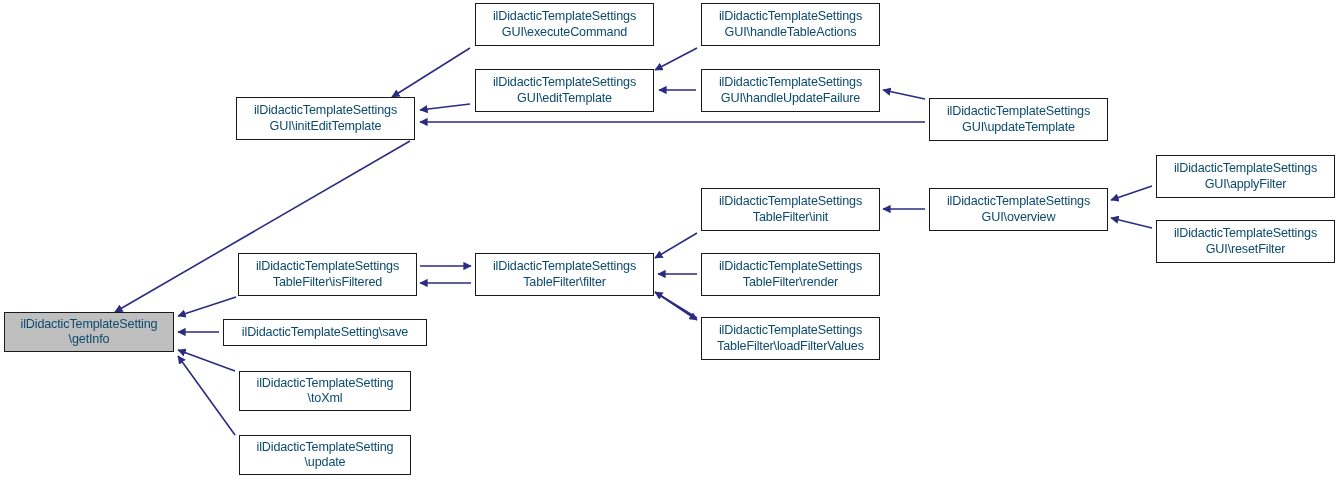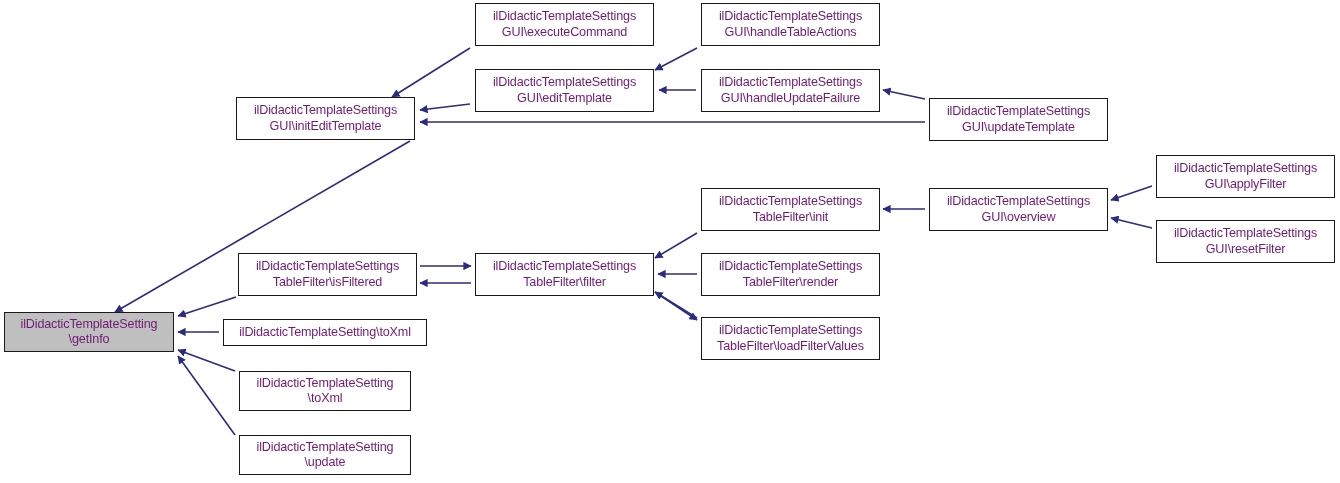--- a/index.html
+++ b/index.html
@@ -23,21 +23,21 @@
     top: 0;
     width: 1340px;
     height: 483px;
     pointer-events: none;
   }
   .node {
     position: absolute;
     box-sizing: border-box;
     border: 1px solid #1a1a1a;
     background: #ffffff;
-    color: #701a75;
+    color: #0c4a6e;
     font-size: 12.6px;
     line-height: 15.2px;
     text-align: center;
     display: flex;
     align-items: center;
     justify-content: center;
     letter-spacing: -0.15px;
     z-index: 2;
   }
   .node .label {
@@ -138,21 +138,21 @@
       </div>
       <div class="node" style="left: 1156px; top: 155px; width: 179px; height: 43px;">
         <span class="label">ilDidacticTemplateSettings
 GUI\applyFilter</span>
       </div>
       <div class="node" style="left: 1156px; top: 220px; width: 179px; height: 43px;">
         <span class="label">ilDidacticTemplateSettings
 GUI\resetFilter</span>
       </div>
       <div class="node" style="left: 223px; top: 319px; width: 204px; height: 27px;">
-        <span class="label">ilDidacticTemplateSetting\toXml</span>
+        <span class="label">ilDidacticTemplateSetting\save</span>
       </div>
       <div class="node" style="left: 239px; top: 371px; width: 172px; height: 40px;">
         <span class="label">ilDidacticTemplateSetting
 \toXml</span>
       </div>
       <div class="node" style="left: 239px; top: 435px; width: 172px; height: 40px;">
         <span class="label">ilDidacticTemplateSetting
 \update</span>
       </div>
     </div>

